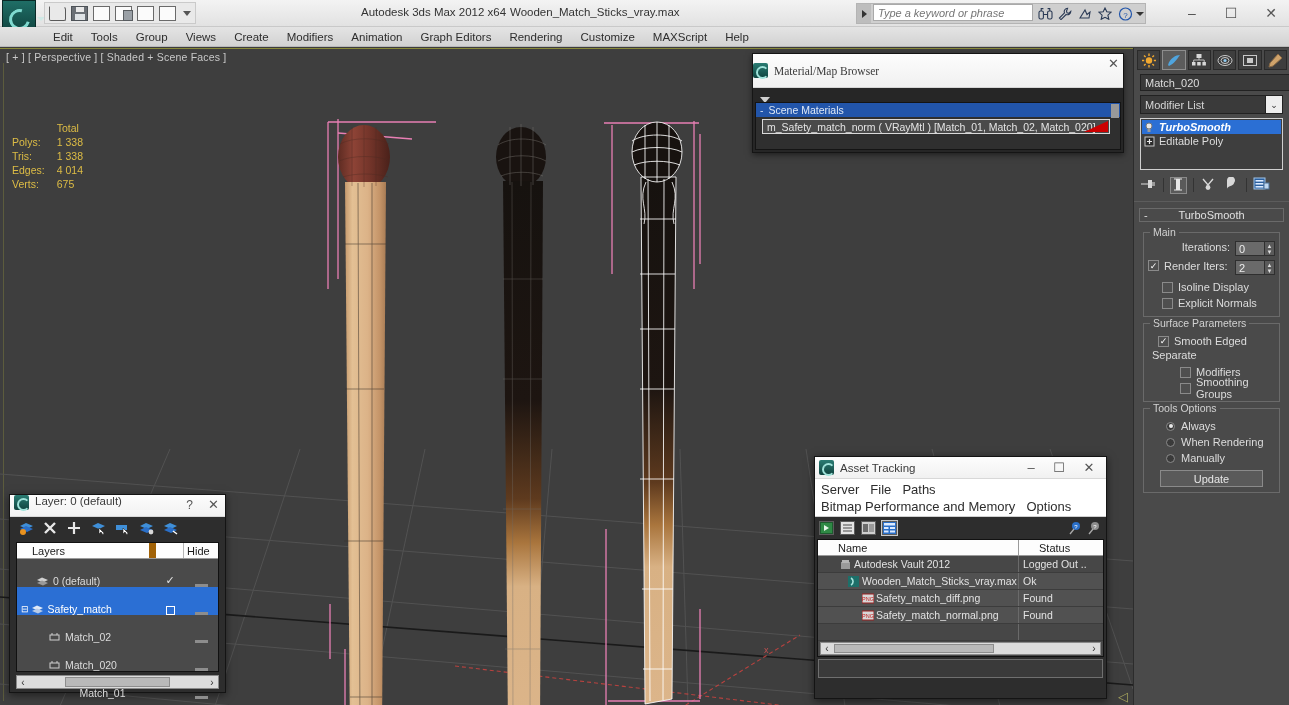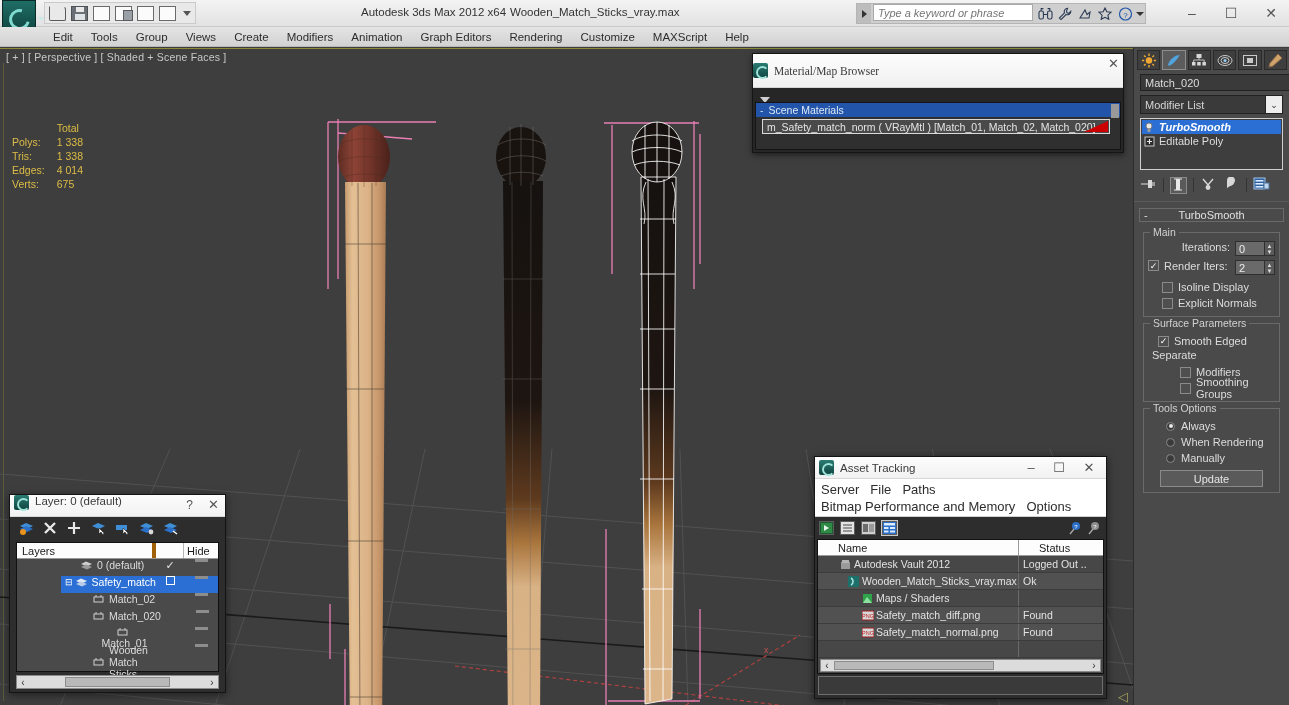--- a/index.html
+++ b/index.html
@@ -136,25 +136,25 @@
   #lm-title .ico:after{content:"";position:absolute;left:3px;top:3px;width:9px;height:9px;border-radius:50%;
     border:2px solid #9fe3da;border-right-color:transparent;}
   #lm-title span.t { color:#3a3a3a; font-size:11.5px;}
   #lm-help { position:absolute; right:32px; top:3px; color:#555; font-size:12px;}
   #lm-close { position:absolute; right:6px; top:2px; color:#555; font-size:13px;}
   #lm-tools { height:22px; display:flex; align-items:center; gap:10px; padding:0 9px; }
   .ltool { width:14px; height:14px; position:relative; }
   #lm-grid { position:absolute; left:6px; top:47px; right:6px; bottom:20px; background:#4a4a4a;
     border:1px solid #111; }
   #lm-hdr { display:flex; height:16px; background:#fdfdfd; border-bottom:1px solid #9a9a9a;}
-  #lm-hdr .h1 { flex:1; padding-left:5px; color:#1a1a1a; font-size:11px; display:flex;align-items:center;
-    border-right:4px solid #a16207;}
+  #lm-hdr .h1 { flex:1; padding-left:15px; color:#1a1a1a; font-size:11px; display:flex;align-items:center;
+    border-right:7px solid #a16207;}
   #lm-hdr .h2 { width:28px; border-right:1px solid #b5b5b5;}
   #lm-hdr .h3 { width:34px; padding-left:3px; color:#1a1a1a; font-size:11px; display:flex;align-items:center;}
-  .lrow { display:flex; height:17px; align-items:flex-start;margin-left:44px; }
+  .lrow { display:flex; height:28px; align-items:flex-end; }
   .lrow.sel { background:#2b6fd4; }
   .lrow .lname { flex:1; display:flex; align-items:center; color:#dcdcdc; font-size:10.5px; }
   .lrow.sel .lname { color:#ffffff; }
   .lrow .lchk { width:28px; display:flex; align-items:center; justify-content:center; color:#e4e4e4; font-size:11px;}
   .lrow .lhide { width:34px; display:flex; align-items:center; justify-content:center;}
   .lrow .lhide i { display:block; width:13px; height:3px; background:#8d8d8d;}
   .licon { width:12px;height:10px; margin-right:4px; flex:none; }
   #lm-hscroll { position:absolute; left:6px; right:6px; bottom:3px; height:14px; background:#dcdcdc;
     border:1px solid #8a8a8a; display:flex; align-items:center; justify-content:space-between;}
   #lm-hscroll .ar { width:12px; text-align:center; color:#333; font-size:10px;}
@@ -588,31 +588,20 @@
           <span class="ricon">
             <svg width="11" height="11">
                 <rect x="0" y="0" width="11" height="11" fill="#1d6f69"></rect>
             <path d="M3 2 a4 4 0 0 1 0 7" fill="none" stroke="#a9e4dc" stroke-width="1.6"></path>
               </svg></span>
           <span>Wooden_Match_Sticks_vray.max</span>
         </div>
         <div class="s">Ok</div>
       </div>
 
-      <div class="at-row">
-        <div class="n" style="padding-left:44px;">
-          <span class="ricon">
-            <svg width="11" height="11">
-                <rect x="1" y="1" width="9" height="9" fill="#2fa34a"></rect>
-                <path d="M1 10 L5 4 L10 10 Z" fill="#8de0a0"></path>
-              </svg></span>
-          <span>Maps / Shaders</span>
-        </div>
-        <div class="s"></div>
-      </div>
 
       <div class="at-row alt">
         <div class="n" style="padding-left:44px;">
           <span class="ricon">
             <svg width="12" height="11">
                 <rect x="0" y="1" width="12" height="9" fill="#d8d8d8" stroke="#9b2020"></rect>
             <text x="6" y="8" font-size="5.5" fill="#c21c1c" text-anchor="middle" font-family="Liberation Sans">PNG</text>
               </svg></span>
           <span>Safety_match_diff.png</span>
         </div>

